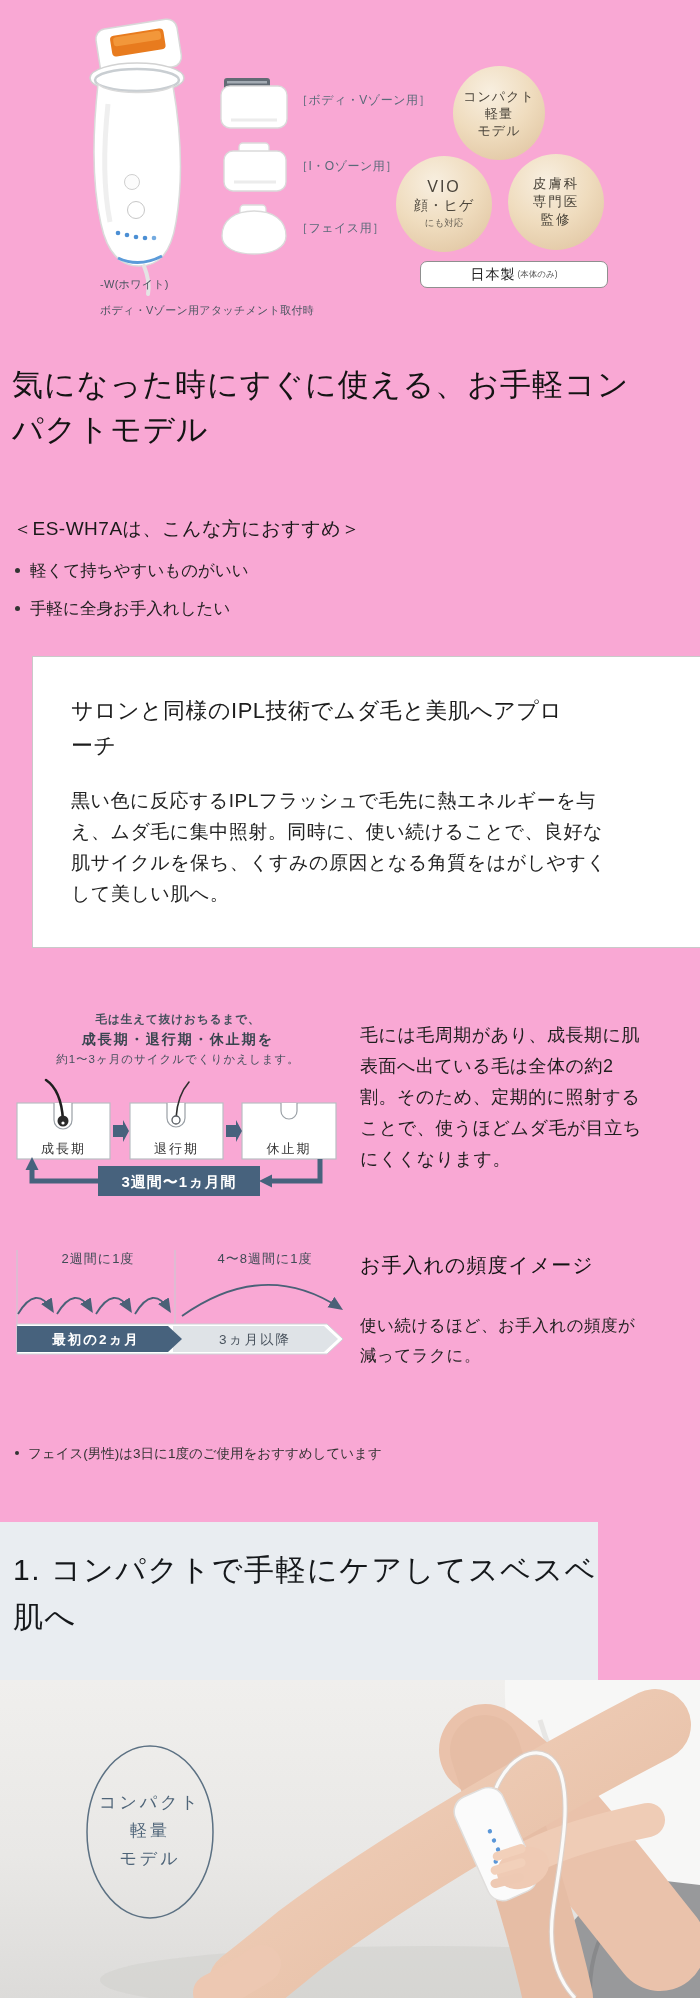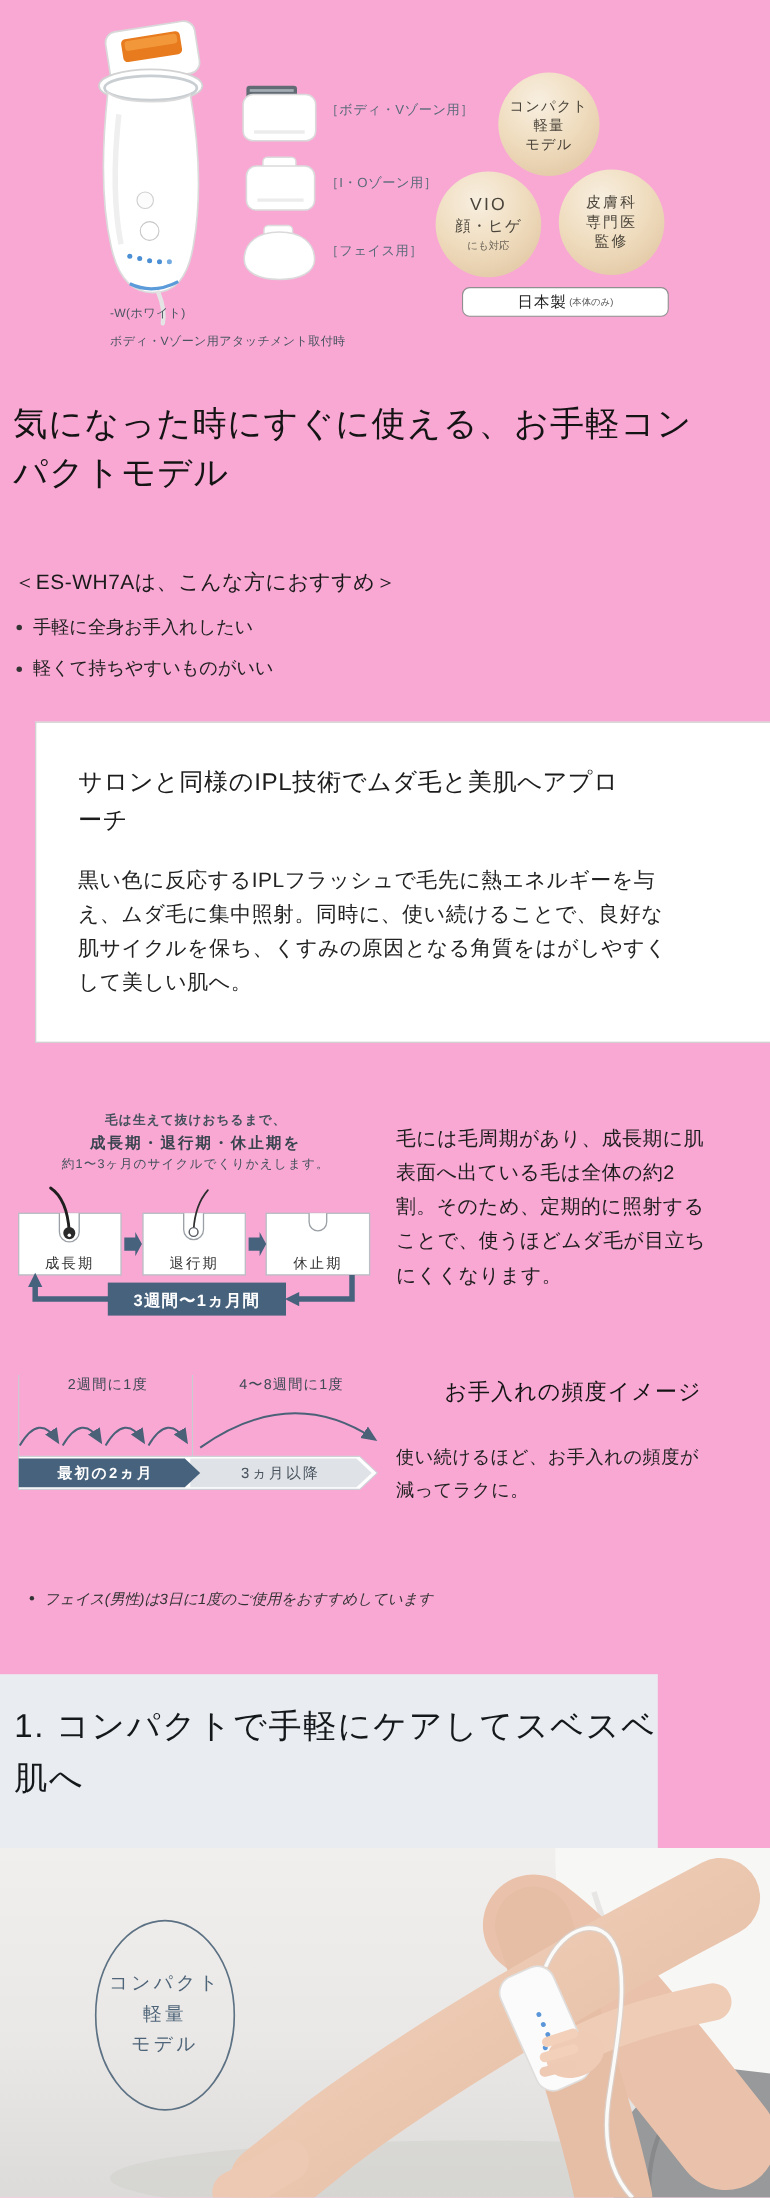--- a/index.html
+++ b/index.html
@@ -45,26 +45,26 @@
   .cycle-captions { position:absolute; left:10px; top:1010px; width:336px; text-align:center; color:#44505c; }
   .cap1 { font-size:11.5px; line-height:18px; letter-spacing:1px;font-weight:bold; }
   .cap2 { font-size:14px; line-height:22px; font-weight:bold; letter-spacing:2px; color:#39444f; }
   .cap3 { font-size:11.5px; line-height:18px; letter-spacing:1px; }
   .cycle-svg { position:absolute; left:10px; top:1078px; }
   .cycle-desc { position:absolute; left:360px; top:1020px; width:282px;
     font-size:18px; line-height:31px; color:#1e1e1e; letter-spacing:0.5px; }
 
   
   .freq-svg { position:absolute; left:10px; top:1246px; }
-  .freq-title { position:absolute; left:360px; top:1252px; font-size:20px; font-weight:normal; color:#141414; letter-spacing:1px;margin-left:44px; }
+  .freq-title { position:absolute; left:360px; top:1252px; font-size:20px; font-weight:normal; color:#141414; letter-spacing:1px; }
   .freq-desc { position:absolute; left:360px; top:1310px; width:282px;
     font-size:16.5px; line-height:30px; color:#222; letter-spacing:0.5px; }
 
   
-  .footnotes { position:absolute; left:25px; top:1443px; list-style:none;font-style:italic; }
+  .footnotes { position:absolute; left:13px; top:1443px; list-style:none; }
   .footnotes li { display:flex; margin-bottom:15px; font-size:13.5px; line-height:21px; color:#333; }
   .footnotes .dot { width:4px; height:4px; margin:8px 9px 0 2px; }
 
   
   .section-header { position:absolute; left:0; top:1522px; width:598px; height:158px; background:#e9edf1; }
   .section-title { position:absolute; left:13px; top:24px; width:585px;
     font-size:30px; line-height:47px; color:#15181b; letter-spacing:1.5px; }
 
   
   .photo { position:absolute; left:0; top:1680px; }
@@ -151,25 +151,25 @@
       <span class="japan-note">(本体のみ)</span>
     </div>
   </section>
 
   <h1 class="headline">気になった時にすぐに使える、お手軽コンパクトモデル</h1>
 
   <h2 class="rec-title">＜ES-WH7Aは、こんな方におすすめ＞</h2>
   <ul class="rec-list">
     <li>
       <span class="dot"></span>
-      <span>手軽に全身お手入れしたい</span>
+      <span>軽くて持ちやすいものがいい</span>
     </li>
     <li>
       <span class="dot"></span>
-      <span>軽くて持ちやすいものがいい</span>
+      <span>手軽に全身お手入れしたい</span>
     </li>
   </ul>
 
   <div class="ipl-box">
     <div class="ipl-title">サロンと同様のIPL技術でムダ毛と美肌へアプローチ</div>
     <p class="ipl-body">黒い色に反応するIPLフラッシュで毛先に熱エネルギーを与え、ムダ毛に集中照射。同時に、使い続けることで、良好な肌サイクルを保ち、くすみの原因となる角質をはがしやすくして美しい肌へ。</p>
   </div>
 
   <section>
     <div class="cycle-captions">

